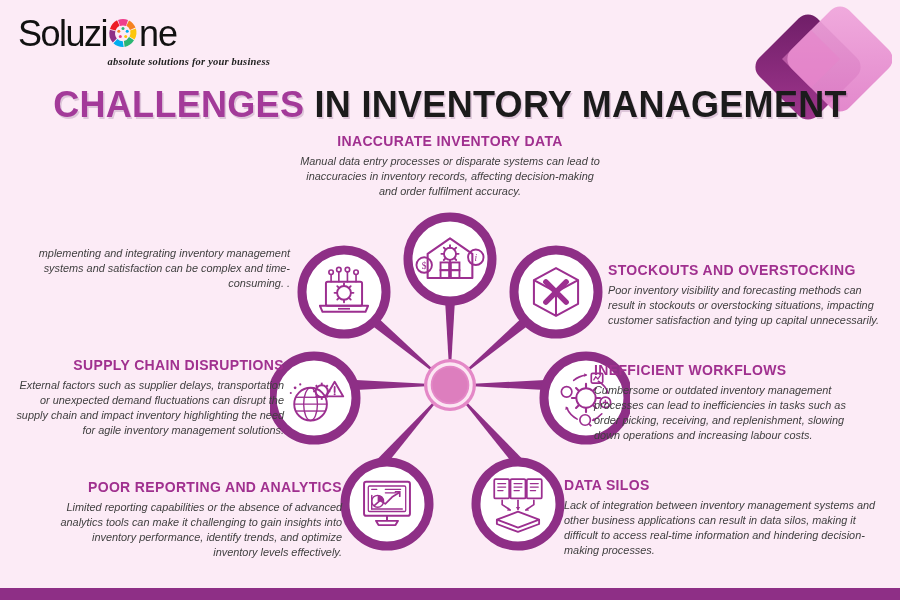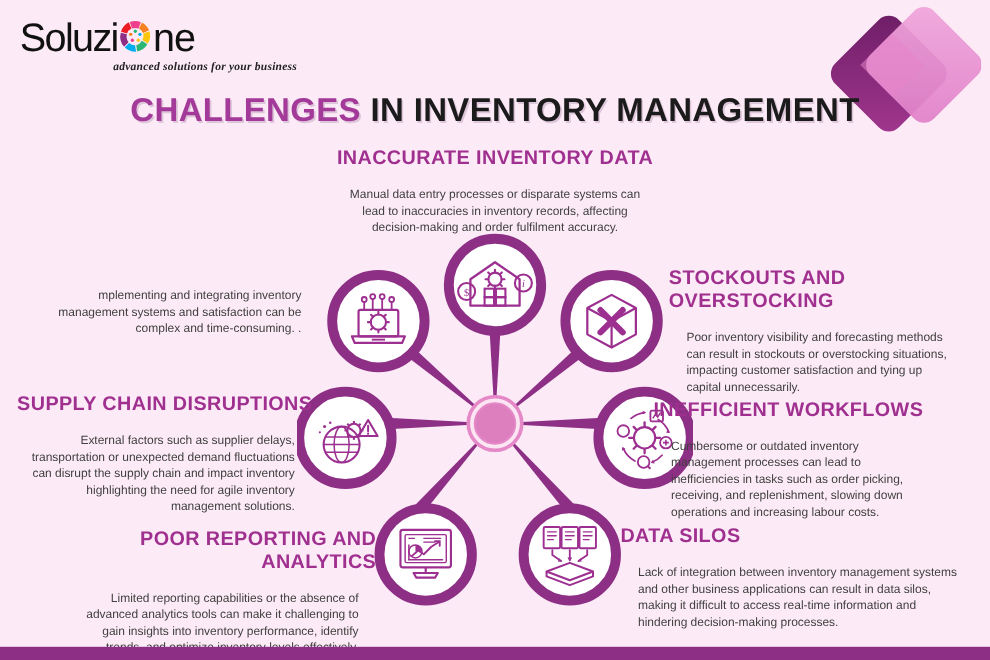--- a/index.html
+++ b/index.html
@@ -41,46 +41,46 @@
     font-style:italic;font-size:10.5px;font-weight:700;color:#222;
     letter-spacing:.2px;white-space:nowrap;
   }
 
   
   #corner-mark{position:absolute;right:8px;top:4px;width:140px;height:126px;}
 
   
   #title{
     position:absolute;left:0;right:0;top:84px;text-align:center;
-    font-size:30px;font-weight:bold;letter-spacing:.3px;
+    font-size:36px;font-weight:bold;letter-spacing:.3px;
     text-shadow:1.5px 1.5px 0 rgba(120,70,120,.22);
     white-space:nowrap;
   }
   #title .hl{color:#a33a99;}
   #title .rest{color:#1b1b1b;}
 
   
   #wheel{position:absolute;left:270px;top:205px;width:360px;height:360px;}
   #wheel svg{position:absolute;left:0;top:0;}
 
   
   .block{position:absolute;}
   .block h3{
-    margin:0 0 5px 0;font-size:18px;font-weight:bold;
+    margin:0 0 5px 0;font-size:14px;font-weight:bold;
     color:#a0308f;letter-spacing:.35px;
   }
   .block p{
-    margin:16px;font-size:10.9px;line-height:1.38;color:#3f3f3f;
+    margin:0;font-size:10.9px;line-height:1.38;color:#3f3f3f;font-style:italic;
   }
   .ta-r{text-align:right;}
   .ta-l{text-align:left;}
   .ta-c{text-align:center;}
 
   #blk-inaccurate{left:300px;top:133px;width:300px;}
-  #blk-stockouts {left:608px;top:242px;width:280px;}
+  #blk-stockouts {left:608px;top:262px;width:280px;}
   #blk-workflows {left:594px;top:362px;width:262px;}
   #blk-silos     {left:564px;top:477px;width:326px;}
   #blk-reporting {left:48px; top:479px;width:294px;}
   #blk-supply    {left:8px;  top:357px;width:276px;}
   #blk-tech      {left:14px; top:246px;width:276px;}
 </style>
 </head>
 <body>
 
 <div class="canvas">
@@ -108,21 +108,21 @@
                 <circle cx="2.7" cy="3.6" r="1.5"></circle>
               </g>
         <g fill="#ef3e8c">
                 <circle cx="-2.7" cy="3.6" r="1.5"></circle>
               </g>
         <g fill="#f58220">
                 <circle cx="-4.2" cy="-1.8" r="1.5"></circle>
               </g>
       </g>
     </svg></span><span class="post">ne</span></div>
-    <div id="logo-tag">advanced solutions for your business</div>
+    <div id="logo-tag">absolute solutions for your business</div>
   </div>
 
   <div id="corner-mark">
     <svg width="140" height="126" viewBox="0 0 140 126">
       <defs>
         <linearGradient id="gdark" x1="0" y1="0" x2="1" y2="1">
           <stop offset="0" stop-color="#6d1d66"></stop>
           <stop offset="1" stop-color="#a2378f"></stop>
         </linearGradient>
         <linearGradient id="glight" x1="0" y1="0" x2="1" y2="1">

